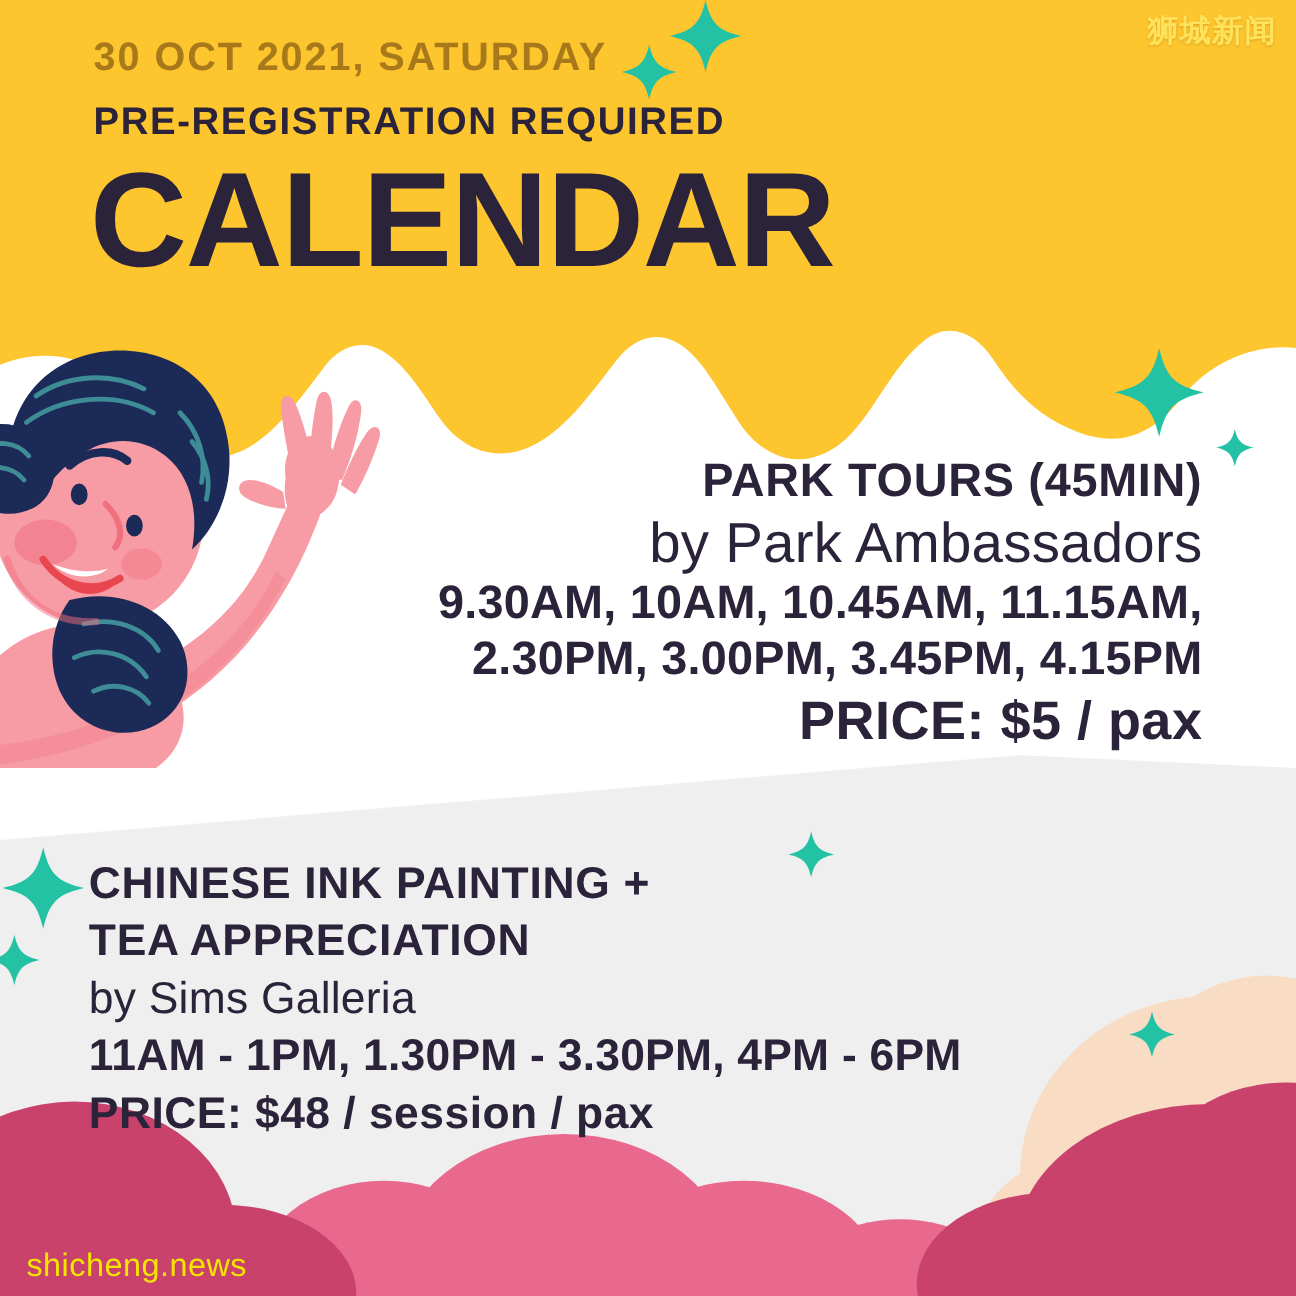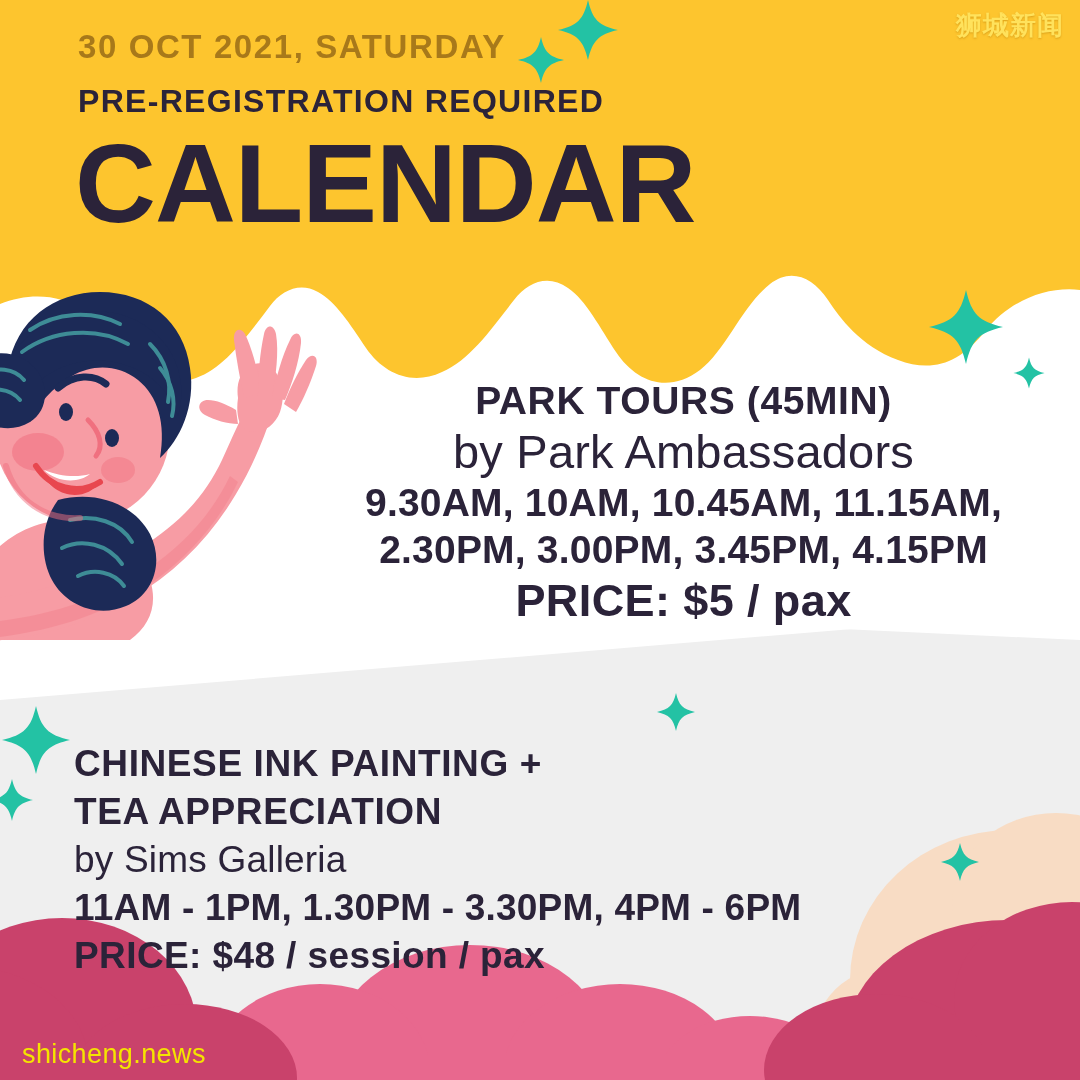--- a/index.html
+++ b/index.html
@@ -49,24 +49,24 @@
   #watermark-url{
     position:absolute;left:22px;bottom:10px;
     font-size:27px;letter-spacing:.4px;
     color:#F5E400;
     z-index:9;
   }
 
   
   .event{position:absolute;z-index:7;color:#2B2339;}
   #event-park{
-    right:78px;top:378px;text-align:center;
+    right:78px;top:378px;text-align:right;
   }
   #event-ink{
-    left:74px;top:740px;text-align:left;
+    left:74px;top:712px;text-align:left;
   }
   .ev-line{white-space:nowrap;}
   .ev-title{font-size:39px;font-weight:bold;letter-spacing:.6px;line-height:1.18;}
   .ev-by{font-size:47px;font-weight:normal;letter-spacing:.2px;line-height:1.2;}
   .ev-times{font-size:39px;font-weight:bold;letter-spacing:.2px;line-height:1.2;}
   .ev-price{font-size:45px;font-weight:bold;letter-spacing:.4px;line-height:1.2;}
   #event-ink .ev-title{font-size:37px;line-height:1.3;}
   #event-ink .ev-by{font-size:37px;line-height:1.3;}
   #event-ink .ev-times{font-size:37px;line-height:1.3;}
   #event-ink .ev-price{font-size:37px;line-height:1.3;}

